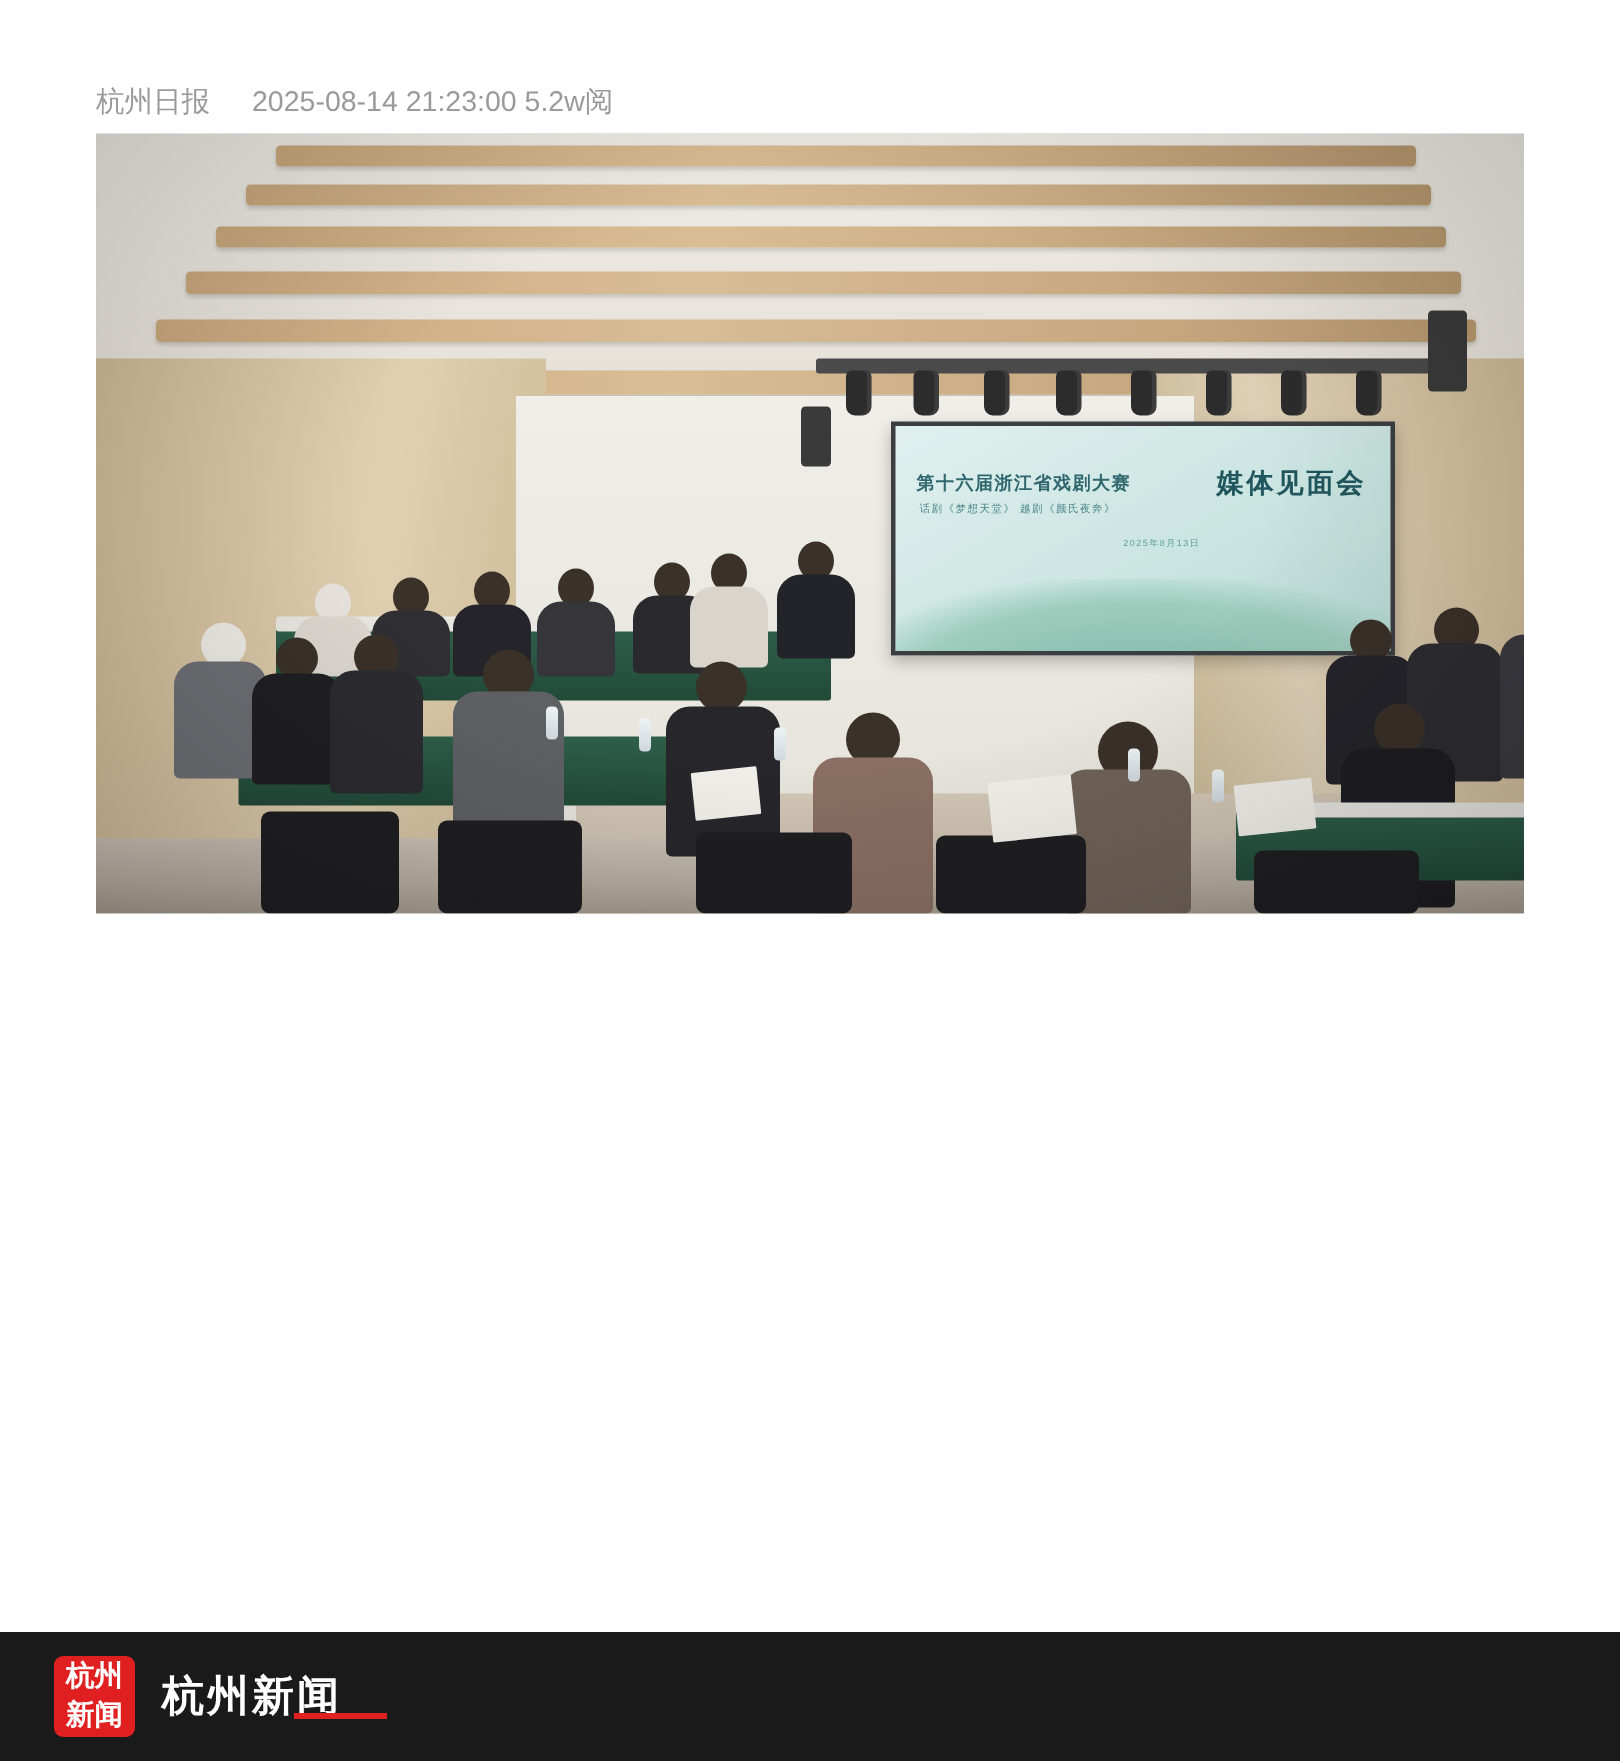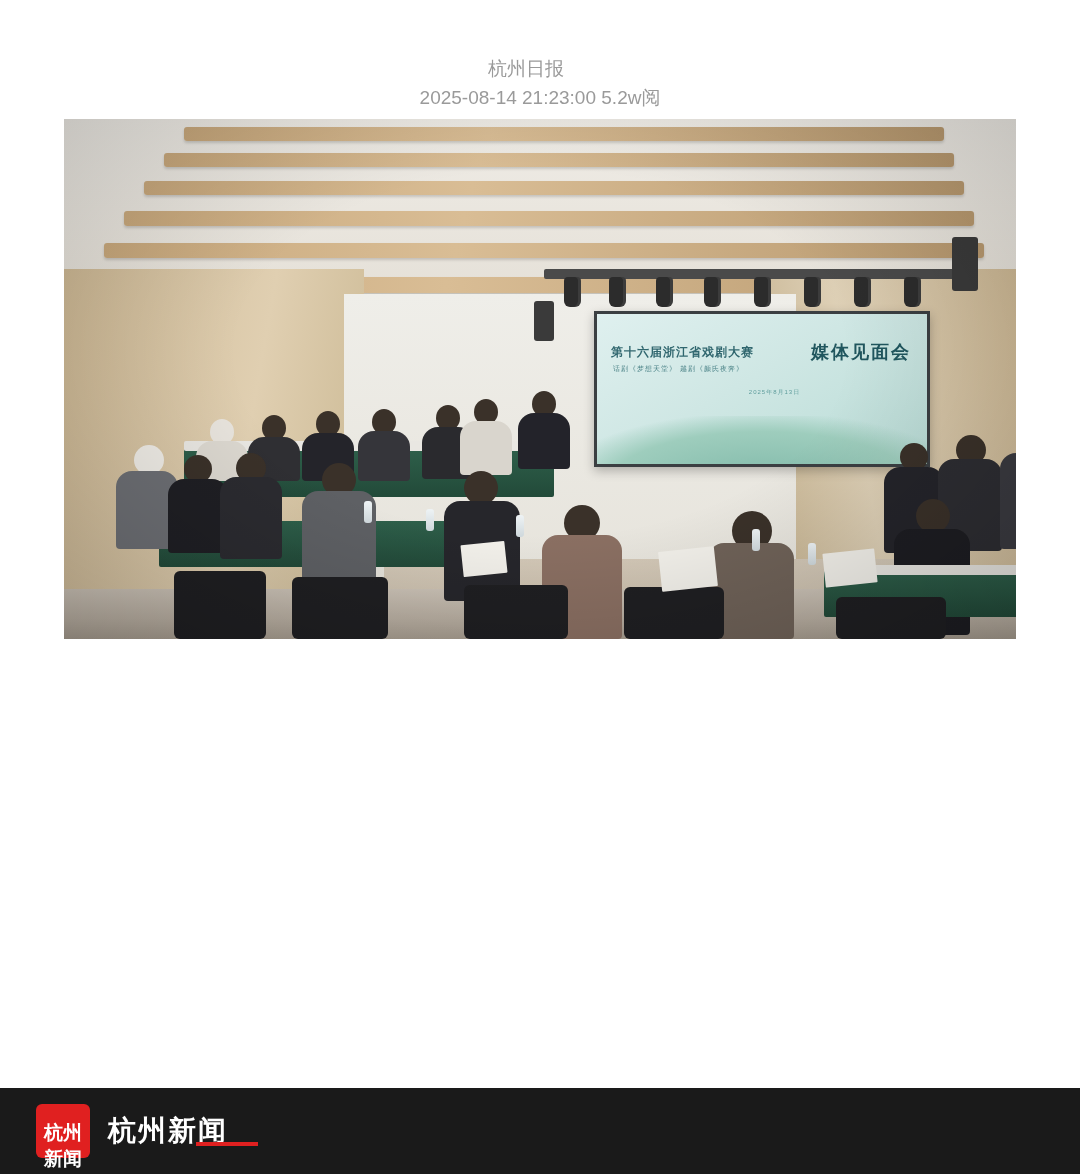--- a/index.html
+++ b/index.html
@@ -34,22 +34,21 @@
     font-family: "Liberation Sans", sans-serif;
   }
   .meta {
     margin-top: 26px;
     color: #9a9a9a;
     font-size: 19px;
     line-height: 1.55;
   }
   .meta-line-1 {
     display: flex;
-    align-items: center;
-    flex-direction: column;
+    align-items: flex-start;
   }
   .meta-source {
     margin-right: 28px;
   }
   .meta-date {
     white-space: pre;
   }
   .meta-line-2 {
     margin-top: 2px;
   }
@@ -241,21 +240,21 @@
   .footer-logo {
     width: 54px;
     height: 54px;
     background: #e02020;
     border-radius: 6px;
     color: #ffffff;
     font-size: 19px;
     font-weight: bold;
     line-height: 26px;
     text-align: center;
-    padding-top: 16px;
+    padding-top: 1px;
     box-sizing: border-box;
     letter-spacing: 0px;
   }
   .footer-logo span { display: block; }
   .footer-text {
     margin-left: 18px;
     color: #ffffff;
     font-size: 28px;
     font-weight: bold;
     letter-spacing: 2px;

